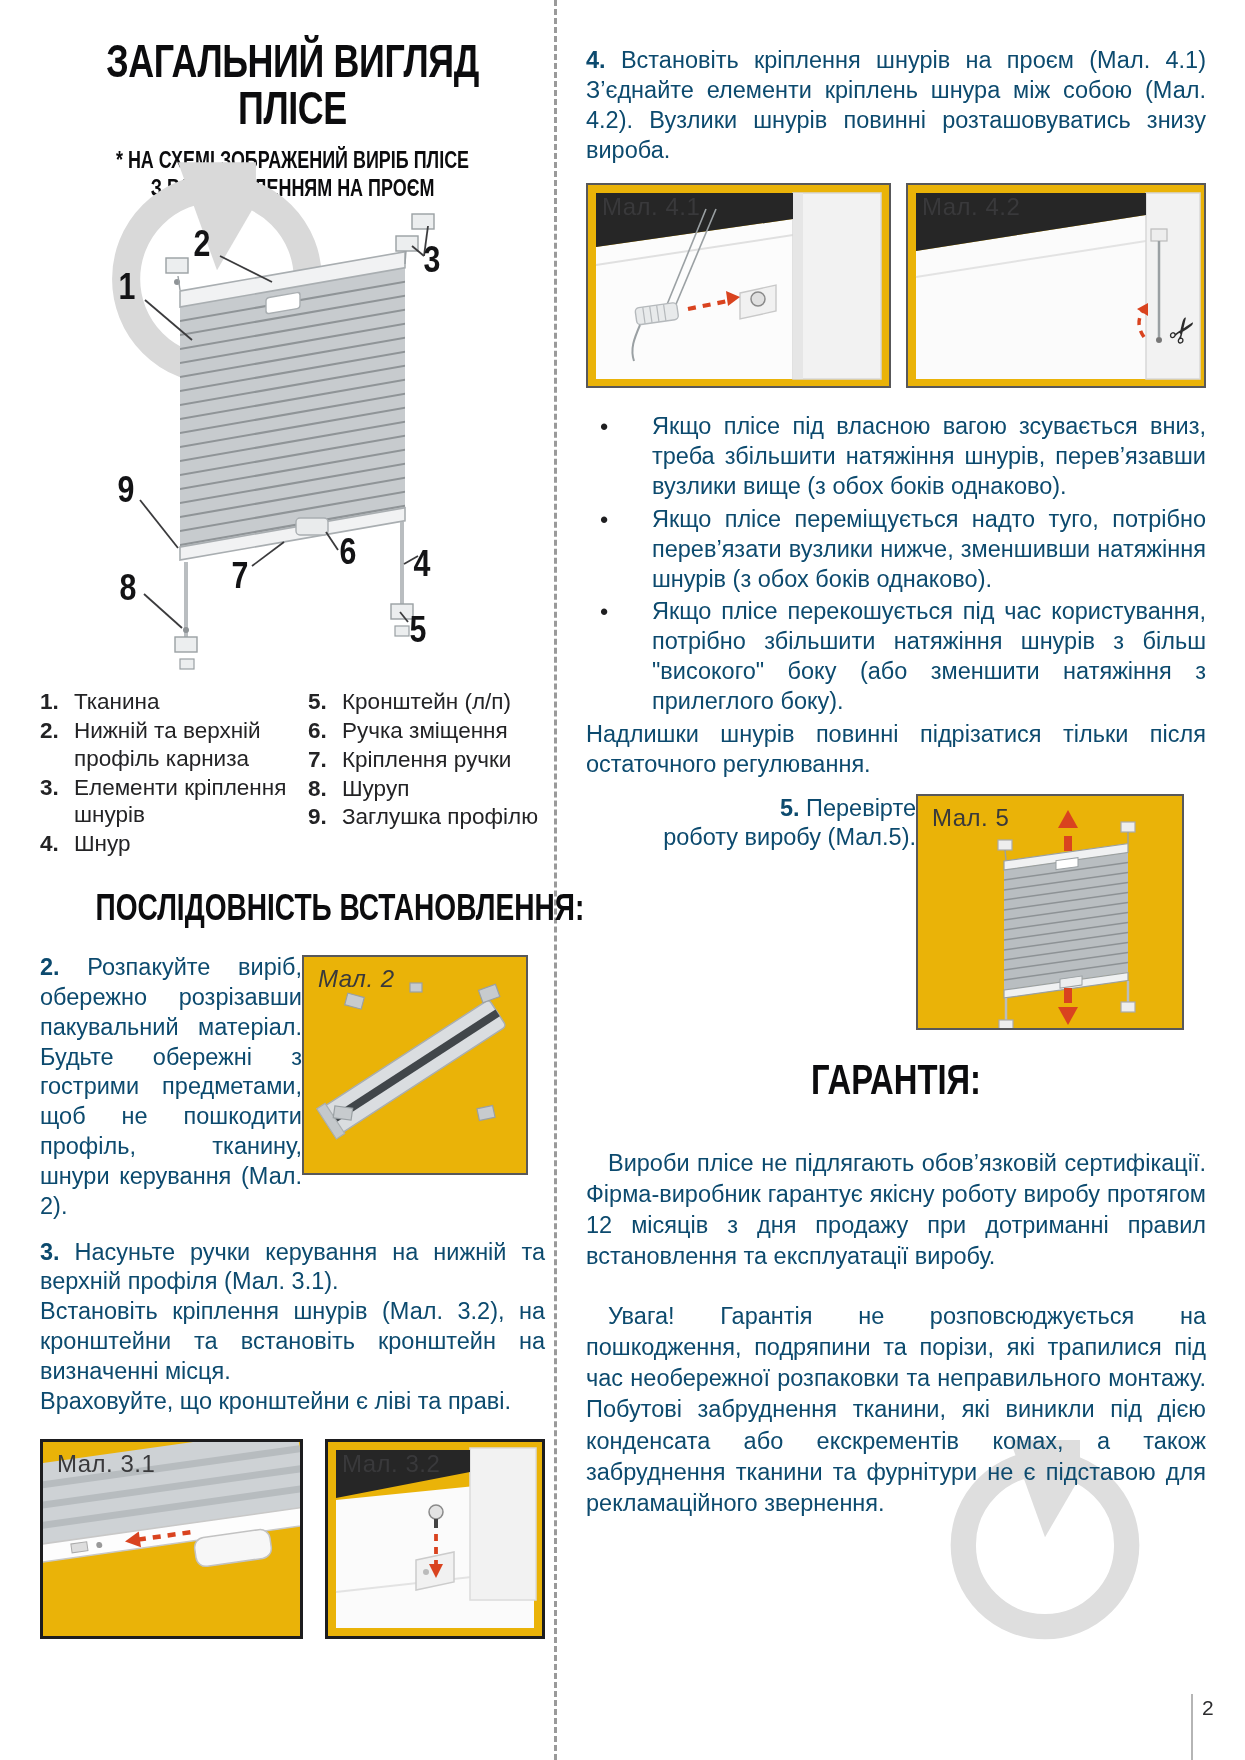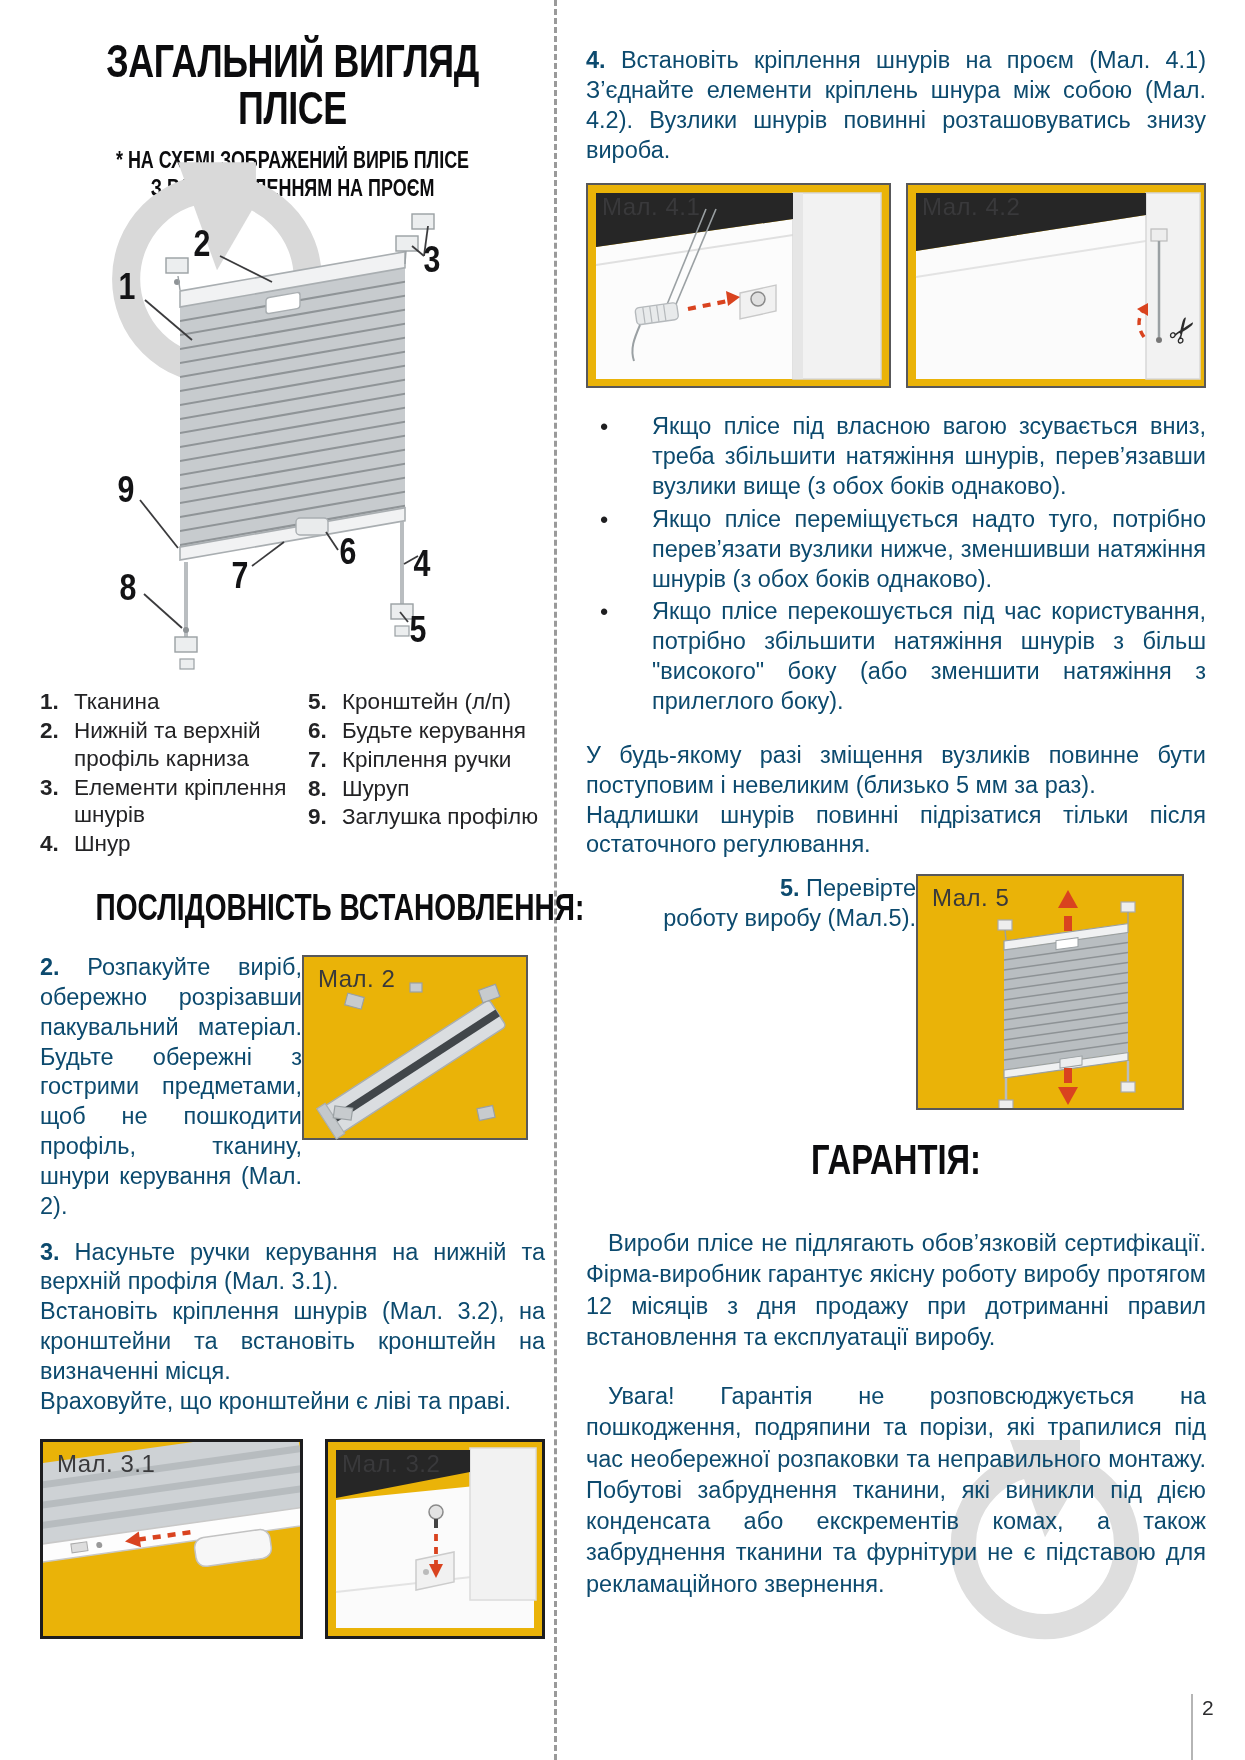--- a/index.html
+++ b/index.html
@@ -34,21 +34,21 @@
   .body{font-size:23.5px;line-height:1.27;text-align:justify;color:#0c4a6e;margin:0;}
   .step-row{display:flex;margin-top:26px;}
   .step2-text{width:262px;} .mt16{margin-top:16px;} .mt24{margin-top:24px;}
 
   .figbox{position:relative;background:#eab308;box-sizing:border-box;}
   .figbox .figlabel{position:absolute;left:14px;top:8px;font-size:24px;color:#39393b;
                     letter-spacing:.5px;z-index:2;}
   .fb-thin{border:2px solid #58585a;}
   .fb-thick{border:3px solid #1d1d1f;}
 
-  .fig2{width:226px;height:185px;margin-left:auto;}
+  .fig2{width:226px;height:220px;margin-left:auto;font-style:italic;}
   .figrow{display:flex;justify-content:space-between;margin-top:22px;}
   .fig31{width:263px;height:200px;}
   .fig32{width:220px;height:200px;}
   .fig41{width:305px;height:205px;}
   .fig42{width:300px;height:205px;}
   .fig5{width:268px;height:236px;margin-left:auto;flex:none;}
 
   .bullets{margin-top:24px;}
   .bullet{display:flex;margin-bottom:3px;}
   .bullet .dot{width:52px;flex:none;font-size:23.5px;line-height:1.3;padding-left:14px;}
@@ -136,21 +136,21 @@
 
     <div class="legend">
       <div class="leg-col1">
         <div class="leg-item"><span class="leg-num">1.</span><span>Тканина</span></div>
         <div class="leg-item"><span class="leg-num">2.</span><span>Нижній та верхній профіль карниза</span></div>
         <div class="leg-item"><span class="leg-num">3.</span><span>Елементи кріплення шнурів</span></div>
         <div class="leg-item"><span class="leg-num">4.</span><span>Шнур</span></div>
       </div>
       <div class="leg-col2">
         <div class="leg-item"><span class="leg-num">5.</span><span>Кронштейн (л/п)</span></div>
-        <div class="leg-item"><span class="leg-num">6.</span><span>Будьте керування</span></div>
+        <div class="leg-item"><span class="leg-num">6.</span><span>Ручка зміщення</span></div>
         <div class="leg-item"><span class="leg-num">7.</span><span>Кріплення ручки</span></div>
         <div class="leg-item"><span class="leg-num">8.</span><span>Шуруп</span></div>
         <div class="leg-item"><span class="leg-num">9.</span><span>Заглушка профілю</span></div>
       </div>
     </div>
 
     <h2 class="section-title"><span>ПОСЛІДОВНІСТЬ ВСТАНОВЛЕННЯ:</span></h2>
 
     <div class="step-row">
       <p class="body step2-text"><b>2.</b> <span>Розпакуйте виріб, обережно розрізавши пакувальний матеріал. Будьте обережні з гострими предметами, щоб не пошкодити профіль, тканину, шнури керування (Мал. 2).</span></p>
@@ -266,21 +266,20 @@
       <div class="bullet">
           <span class="dot">•</span>
           <p class="body">Якщо плісе переміщується надто туго, потрібно перев’язати вузлики нижче, зменшивши натяжіння шнурів (з обох боків однаково).</p>
         </div>
       <div class="bullet">
           <span class="dot">•</span>
           <p class="body">Якщо плісе перекошується під час користування, потрібно збільшити натяжіння шнурів з більш "високого" боку (або зменшити натяжіння з прилеглого боку).</p>
         </div>
     </div>
 
-    <p class="body mt24">У будь-якому разі зміщення вузликів повинне бути поступовим і невеликим (близько 5 мм за раз).</p>
     <p class="body">Надлишки шнурів повинні підрізатися тільки після остаточного регулювання.</p>
 
     <div class="step5-row">
       <p class="body step5-text" style="text-align:right;"><b>5.</b> <span>Перевірте</span><br><span>роботу виробу (Мал.5).</span></p>
       <figure class="figbox fb-thin fig5" style="margin:0;text-align:center;">
         <span class="figlabel">Мал. 5</span>
         <svg width="264" height="232" viewBox="0 0 264 232">
           <g transform="translate(86,74) skewY(-8)">
             <rect x="0" y="0" width="124" height="120" fill="#b9bec1"></rect>
             <path stroke="#8d9295" stroke-width="1.6" d="M0 10H124 M0 20H124 M0 30H124 M0 40H124 M0 50H124 M0 60H124 M0 70H124 M0 80H124 M0 90H124 M0 100H124 M0 110H124"></path>

